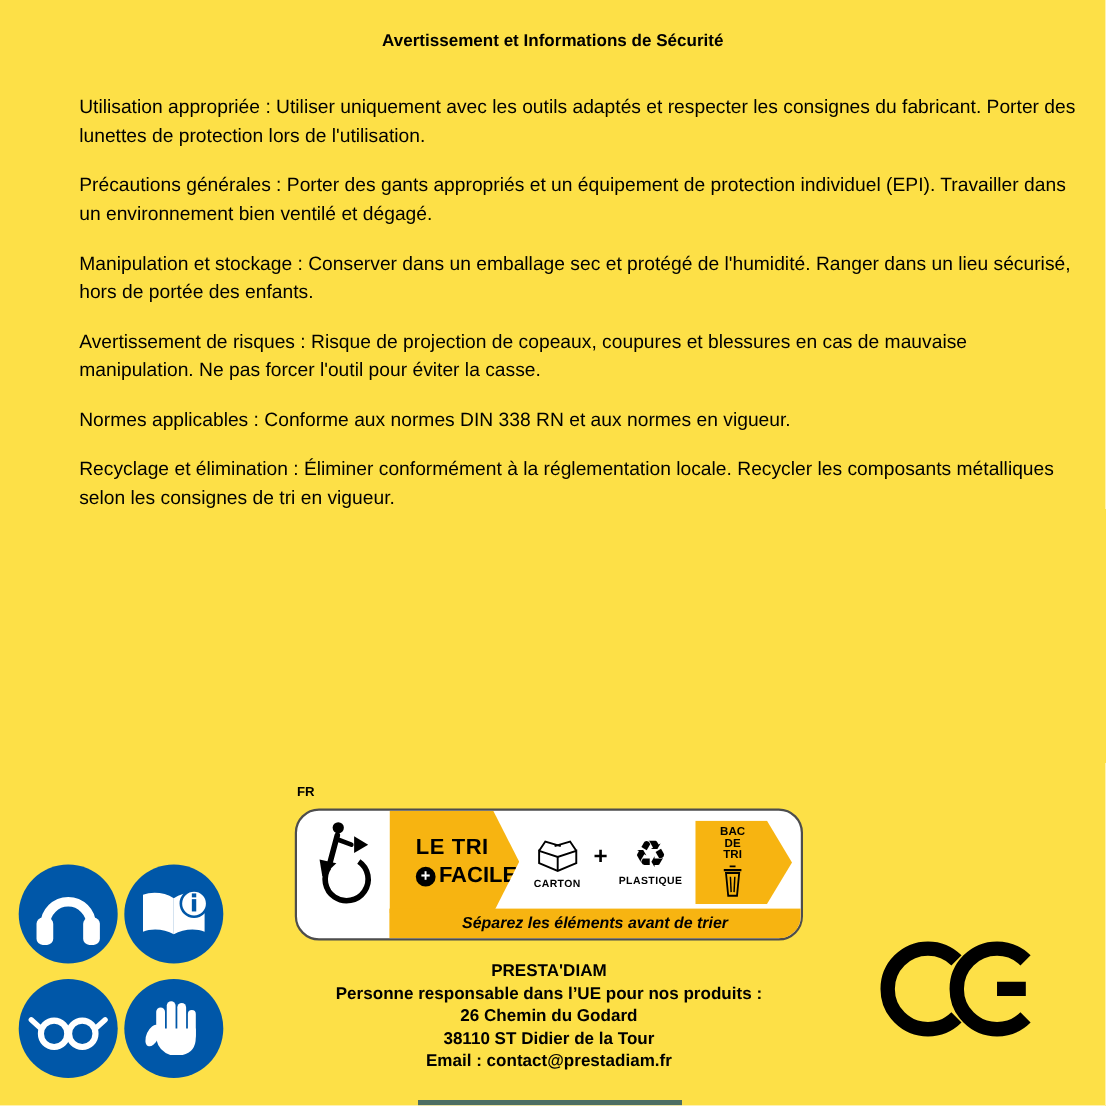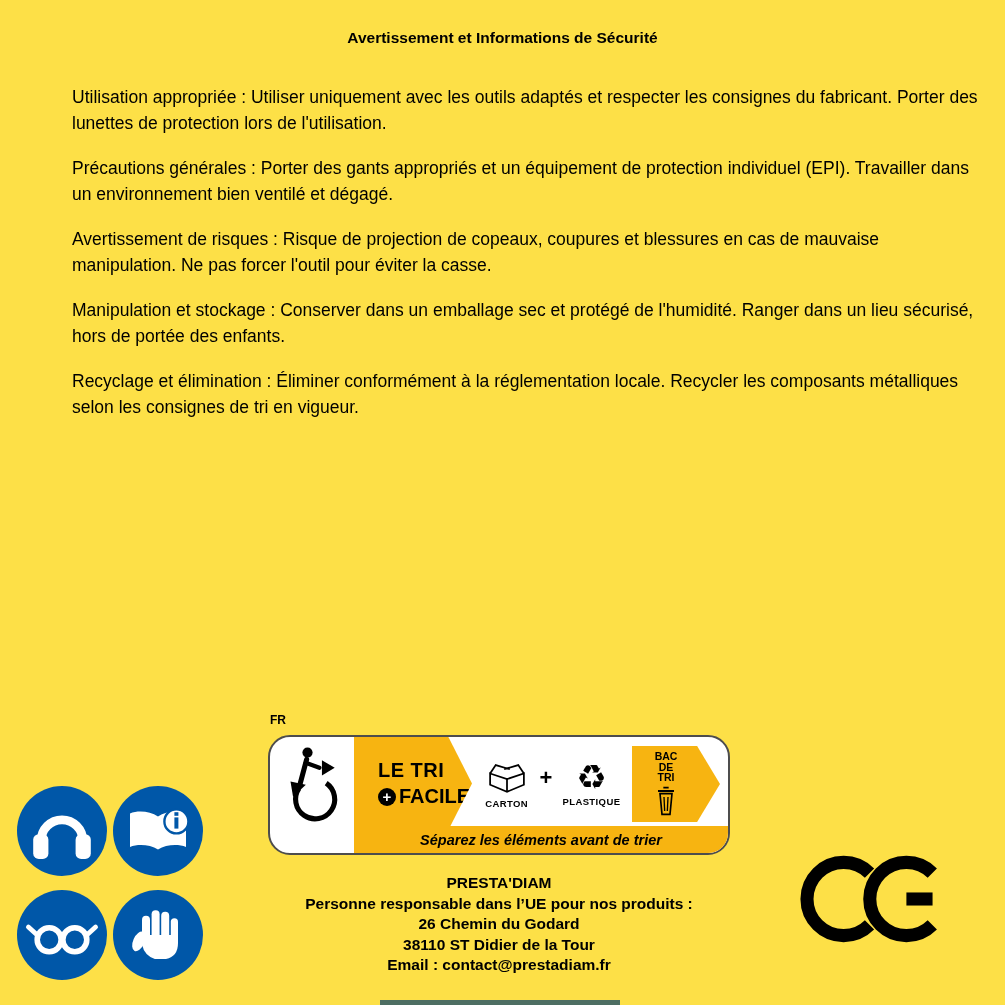--- a/index.html
+++ b/index.html
@@ -67,22 +67,23 @@
 </head>
 <body>
 
 <div class="page">
 
   <div class="doc-title">Avertissement et Informations de Sécurité</div>
 
   <div class="paragraphs">
     <p>Utilisation appropriée : Utiliser uniquement avec les outils adaptés et respecter les consignes du fabricant. Porter des lunettes de protection lors de l'utilisation.</p>
     <p>Précautions générales : Porter des gants appropriés et un équipement de protection individuel (EPI). Travailler dans un environnement bien ventilé et dégagé.</p>
+    <p>Manipulation et stockage : Conserver dans un emballage sec et protégé de l'humidité. Ranger dans un lieu sécurisé, hors de portée des enfants.</p>
     <p>Avertissement de risques : Risque de projection de copeaux, coupures et blessures en cas de mauvaise manipulation. Ne pas forcer l'outil pour éviter la casse.</p>
-    <p>Manipulation et stockage : Conserver dans un emballage sec et protégé de l'humidité. Ranger dans un lieu sécurisé, hors de portée des enfants.</p>
+    <p>Normes applicables : Conforme aux normes DIN 338 RN et aux normes en vigueur.</p>
     <p>Recyclage et élimination : Éliminer conformément à la réglementation locale. Recycler les composants métalliques selon les consignes de tri en vigueur.</p>
   </div>
 
   <div class="pictos">
     <div class="picto">
       <svg viewBox="0 0 100 100" aria-hidden="true">
         <path d="M24 62 A 26 26 0 0 1 76 62" stroke="#fff" stroke-width="11" fill="none"></path>
         <rect x="14" y="54" width="19" height="31" rx="7" fill="#fff"></rect>
         <rect x="67" y="54" width="19" height="31" rx="7" fill="#fff"></rect>
       </svg>

